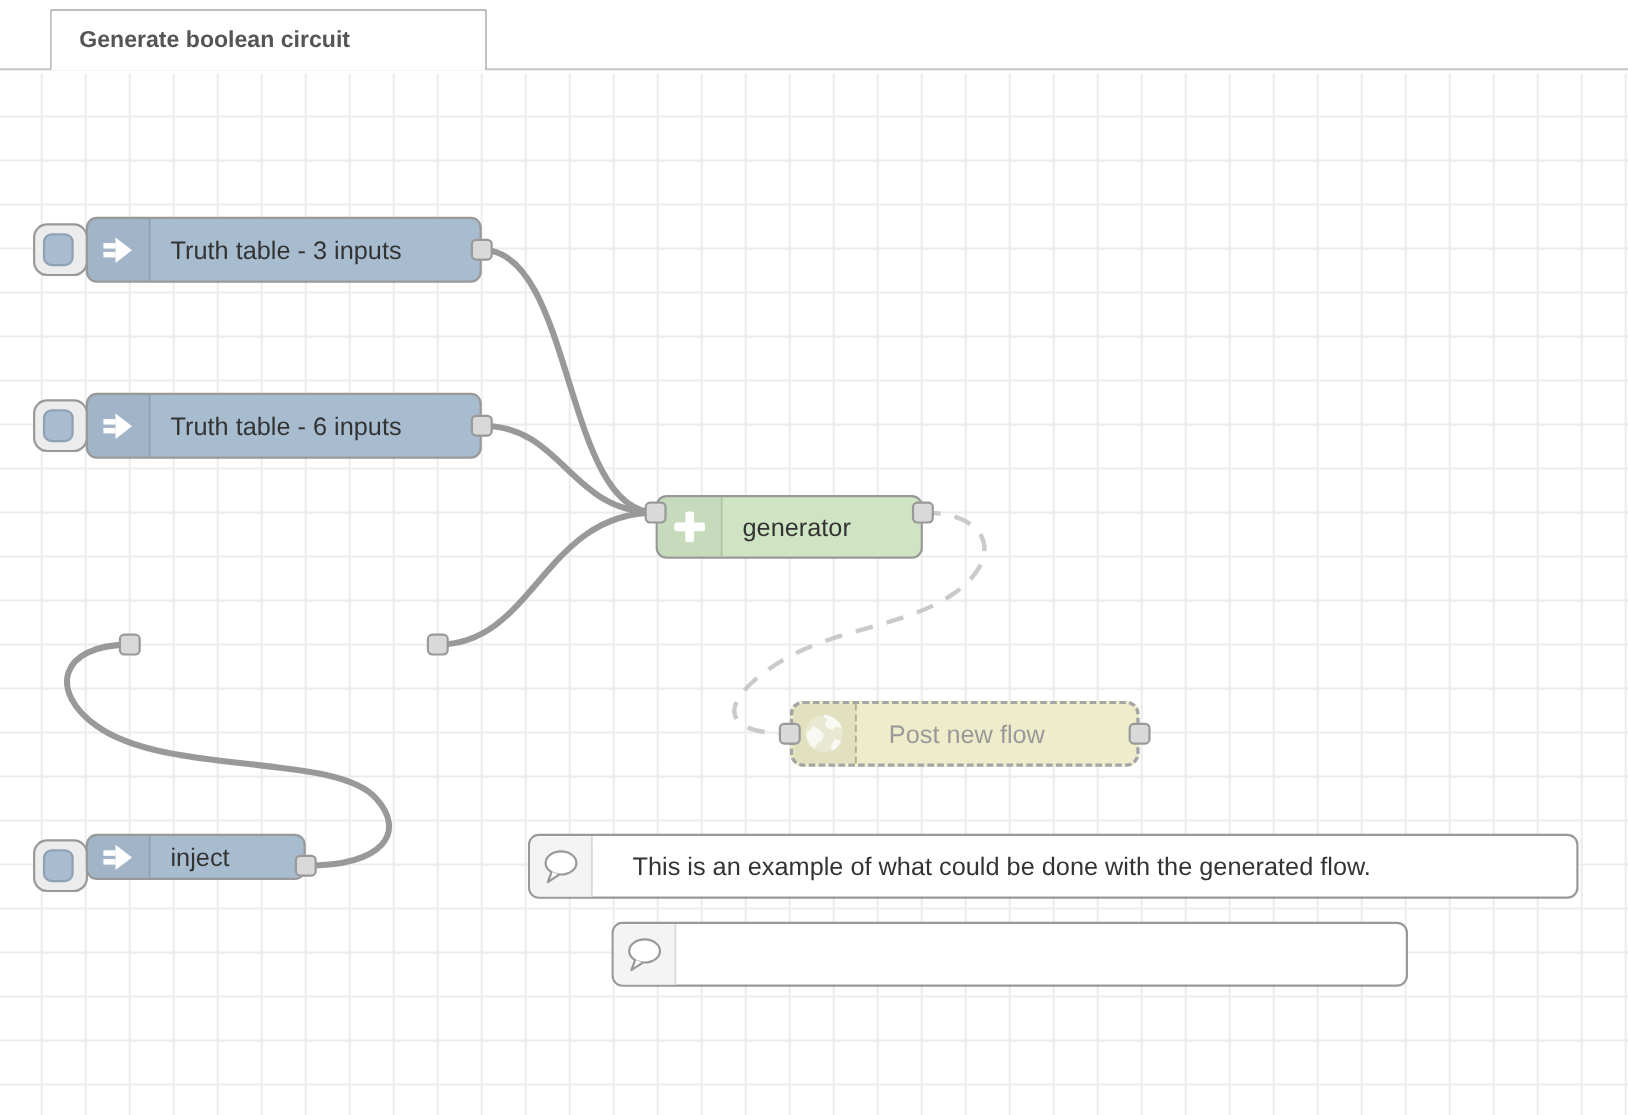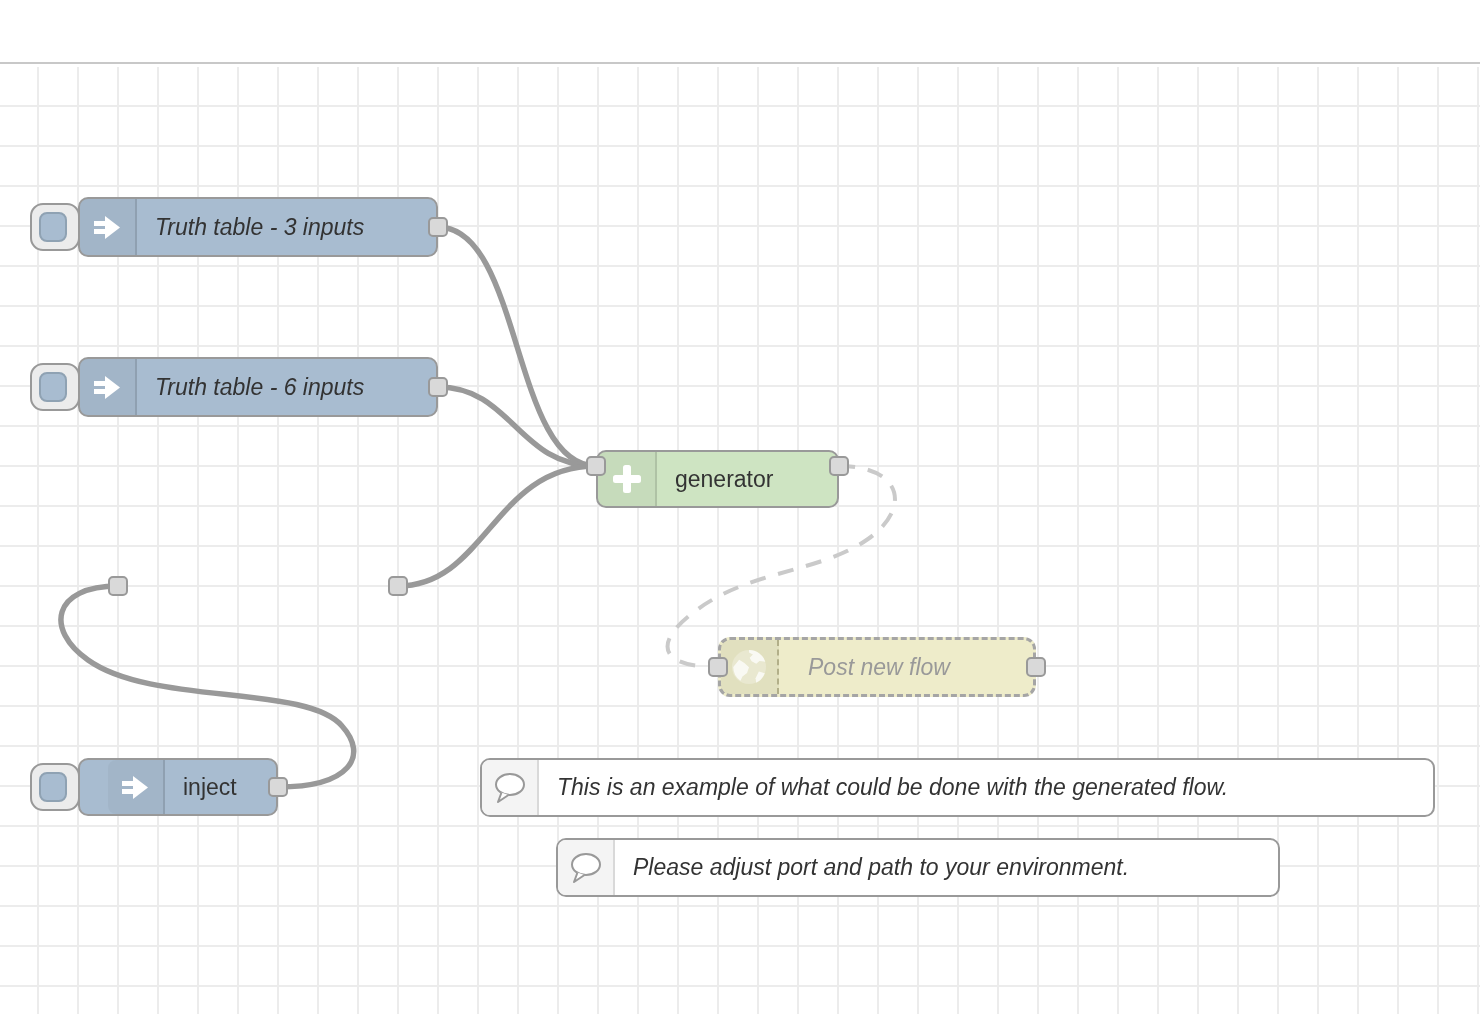--- a/index.html
+++ b/index.html
@@ -32,30 +32,30 @@
   .wire-dashed{fill:none;stroke:#cacaca;stroke-width:4;stroke-dasharray:16 13;stroke-linecap:butt;}
   
   .node{
     position:absolute;display:flex;align-items:center;box-sizing:border-box;
     border:2px solid #999;border-radius:10px;z-index:2;
     font-size:23px;color:#333;
   }
   .node-blue{background:#a8bcd0;}
   .node-green{background:#cee4c2;}
   .node-yellow{background:#eeecca;border:3px dashed #a5a5a5;border-radius:12px;gap:11px;}
-  .node-comment{background:#fff;}
+  .node-comment{background:#fff;gap:18px;}
   .icon-area{
     position:relative;height:100%;flex:0 0 auto;display:flex;align-items:center;justify-content:center;
     background:rgba(0,0,0,0.035);border-right:2px solid rgba(0,0,0,0.12);
     border-radius:8px 0 0 8px;box-sizing:border-box;
   }
   .node-yellow .icon-area{border-right:2px dashed rgba(120,115,70,0.45);background:rgba(0,0,0,0.05);}
   .node-comment .icon-area{background:#f4f4f4;border-right:2px solid #d9d9d9;}
   .label{padding-left:18px;white-space:nowrap;}
-  .italic{font-style:italic;}
+  .italic{}
   .label-disabled{color:#999;}
   
   .inject-button{
     position:absolute;width:50px;height:48px;box-sizing:border-box;z-index:1;
     background:#ececec;border:2px solid #999;border-radius:13px;
     display:flex;align-items:center;padding-left:7px;cursor:pointer;
   }
   .inject-button-inner{
     width:28px;height:30px;box-sizing:border-box;
     background:#a8bcd0;border:2px solid #8fa2b3;border-radius:8px;
@@ -66,20 +66,23 @@
     background:#d9d9d9;border:2px solid #999;border-radius:5px;
   }
 </style>
 </head>
 <body>
 
 <div class="screen">
 
   <div class="canvas"></div>
   <div class="strip-line"></div>
+  <div class="tab">
+    <span>Generate boolean circuit</span>
+  </div>
 
   <svg class="wires" width="1480" height="1014">
     <path class="wire" d="M438 227 C 522 227, 512 466, 596 466"></path>
     <path class="wire" d="M438 387 C 512 387, 518 466, 596 466"></path>
     <path class="wire" d="M398 586 C 486 586, 494 466, 596 466"></path>
     <path class="wire-dashed" d="M839 466 C 902 466, 912 508, 868 539 C 820 573, 748 570, 694 612 C 655 641, 656 667, 718 667"></path>
     <path class="wire" d="M278 787 C 350 787, 369 756, 342 726 C 306 684, 152 706, 88 660 C 45 630, 52 586, 118 586"></path>
   </svg>
 
   <div class="inject-button" style="left:30px;top:203px;">
@@ -130,21 +133,21 @@
       <svg width="42" height="42" viewBox="0 0 32 32" opacity="0.85">
         <circle cx="16" cy="16" r="13" fill="#fff" opacity="0.3"></circle>
         <path fill="#fff" opacity="0.95" d="M16 3 a13 13 0 0 1 12.4 9 l-4.4 -0.6 -2.5 2.1 -3.5 -1.8 -1.5 -2.7 2.5 -2.5 -3 -1.5 z"></path>
         <path fill="#fff" opacity="0.95" d="M8.5 10.5 l4 2.5 3.5 3.2 -1.5 4.3 -3.5 2.8 -1.5 3.2 a13 13 0 0 1 -5.5 -10.5 z"></path>
         <path fill="#fff" opacity="0.95" d="M23.5 19.5 l4.5 1.2 a13 13 0 0 1 -6.5 7.3 l-0.5 -3.5 z"></path>
       </svg>
     </div>
     <span class="label italic label-disabled">Post new flow</span>
   </div>
 
-  <div class="node node-blue" style="left:78px;top:758px;width:200px;height:58px;padding-left:28px;">
+  <div class="node node-blue" style="left:78px;top:758px;width:200px;height:42px;">
     <div class="icon-area" style="width:57px;">
       <svg width="32" height="32" viewBox="0 0 32 32" fill="#fff">
         <rect x="2" y="10" width="11" height="5"></rect>
           <rect x="2" y="18" width="11" height="5"></rect>
         <path d="M13 5 L28 16.5 L13 28 Z"></path>
       </svg>
     </div>
     <span class="label">inject</span>
   </div>
 
@@ -158,21 +161,20 @@
     <span class="label italic">This is an example of what could be done with the generated flow.</span>
   </div>
 
   <div class="node node-comment" style="left:556px;top:838px;width:724px;height:59px;">
     <div class="icon-area" style="width:57px;">
       <svg width="38" height="34" viewBox="0 0 38 34">
         <ellipse cx="19" cy="13.5" rx="14" ry="10.5" fill="#fff" stroke="#999" stroke-width="2"></ellipse>
         <path d="M10.5 21.5 L7 31 L17.5 24" fill="#fff" stroke="#999" stroke-width="2" stroke-linejoin="round"></path>
       </svg>
     </div>
-    <span class="label italic">Please adjust port and path to your environment.</span>
   </div>
 
   <div class="port" style="left:428px;top:217px;"></div>
   <div class="port" style="left:428px;top:377px;"></div>
   <div class="port" style="left:586px;top:456px;"></div>
   <div class="port" style="left:829px;top:456px;"></div>
   <div class="port" style="left:108px;top:576px;"></div>
   <div class="port" style="left:388px;top:576px;"></div>
   <div class="port" style="left:708px;top:657px;"></div>
   <div class="port" style="left:1026px;top:657px;"></div>

